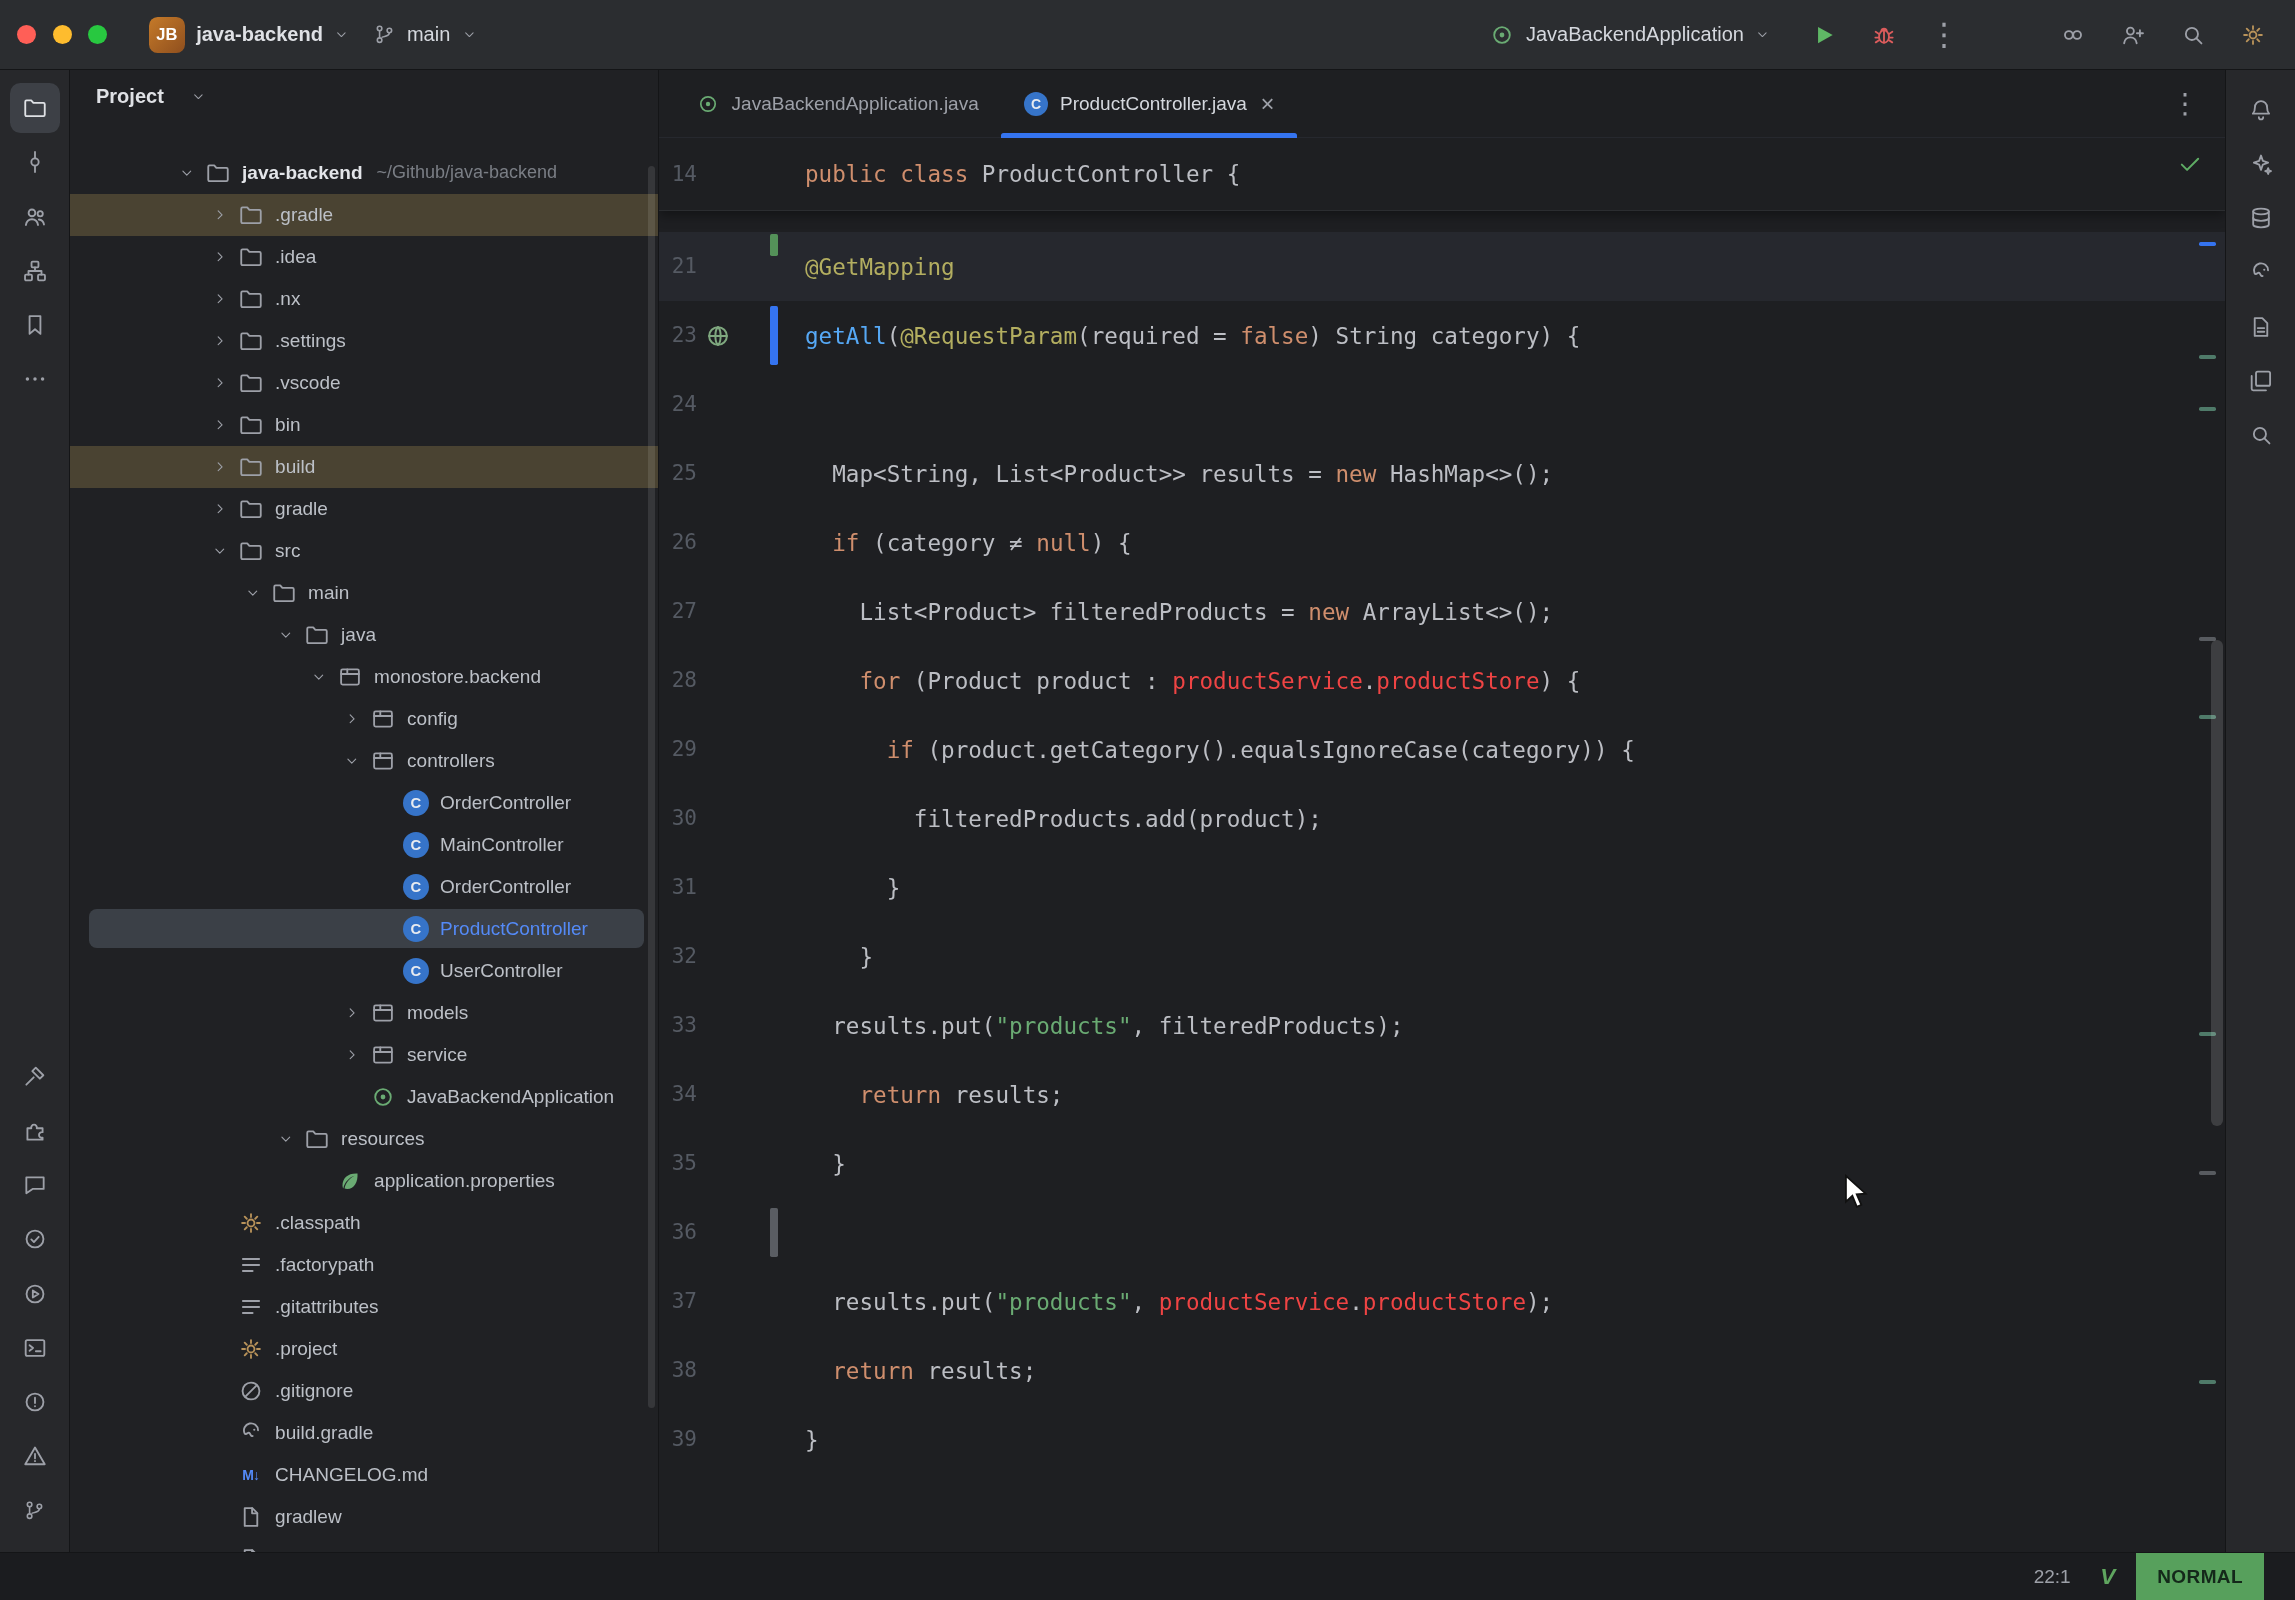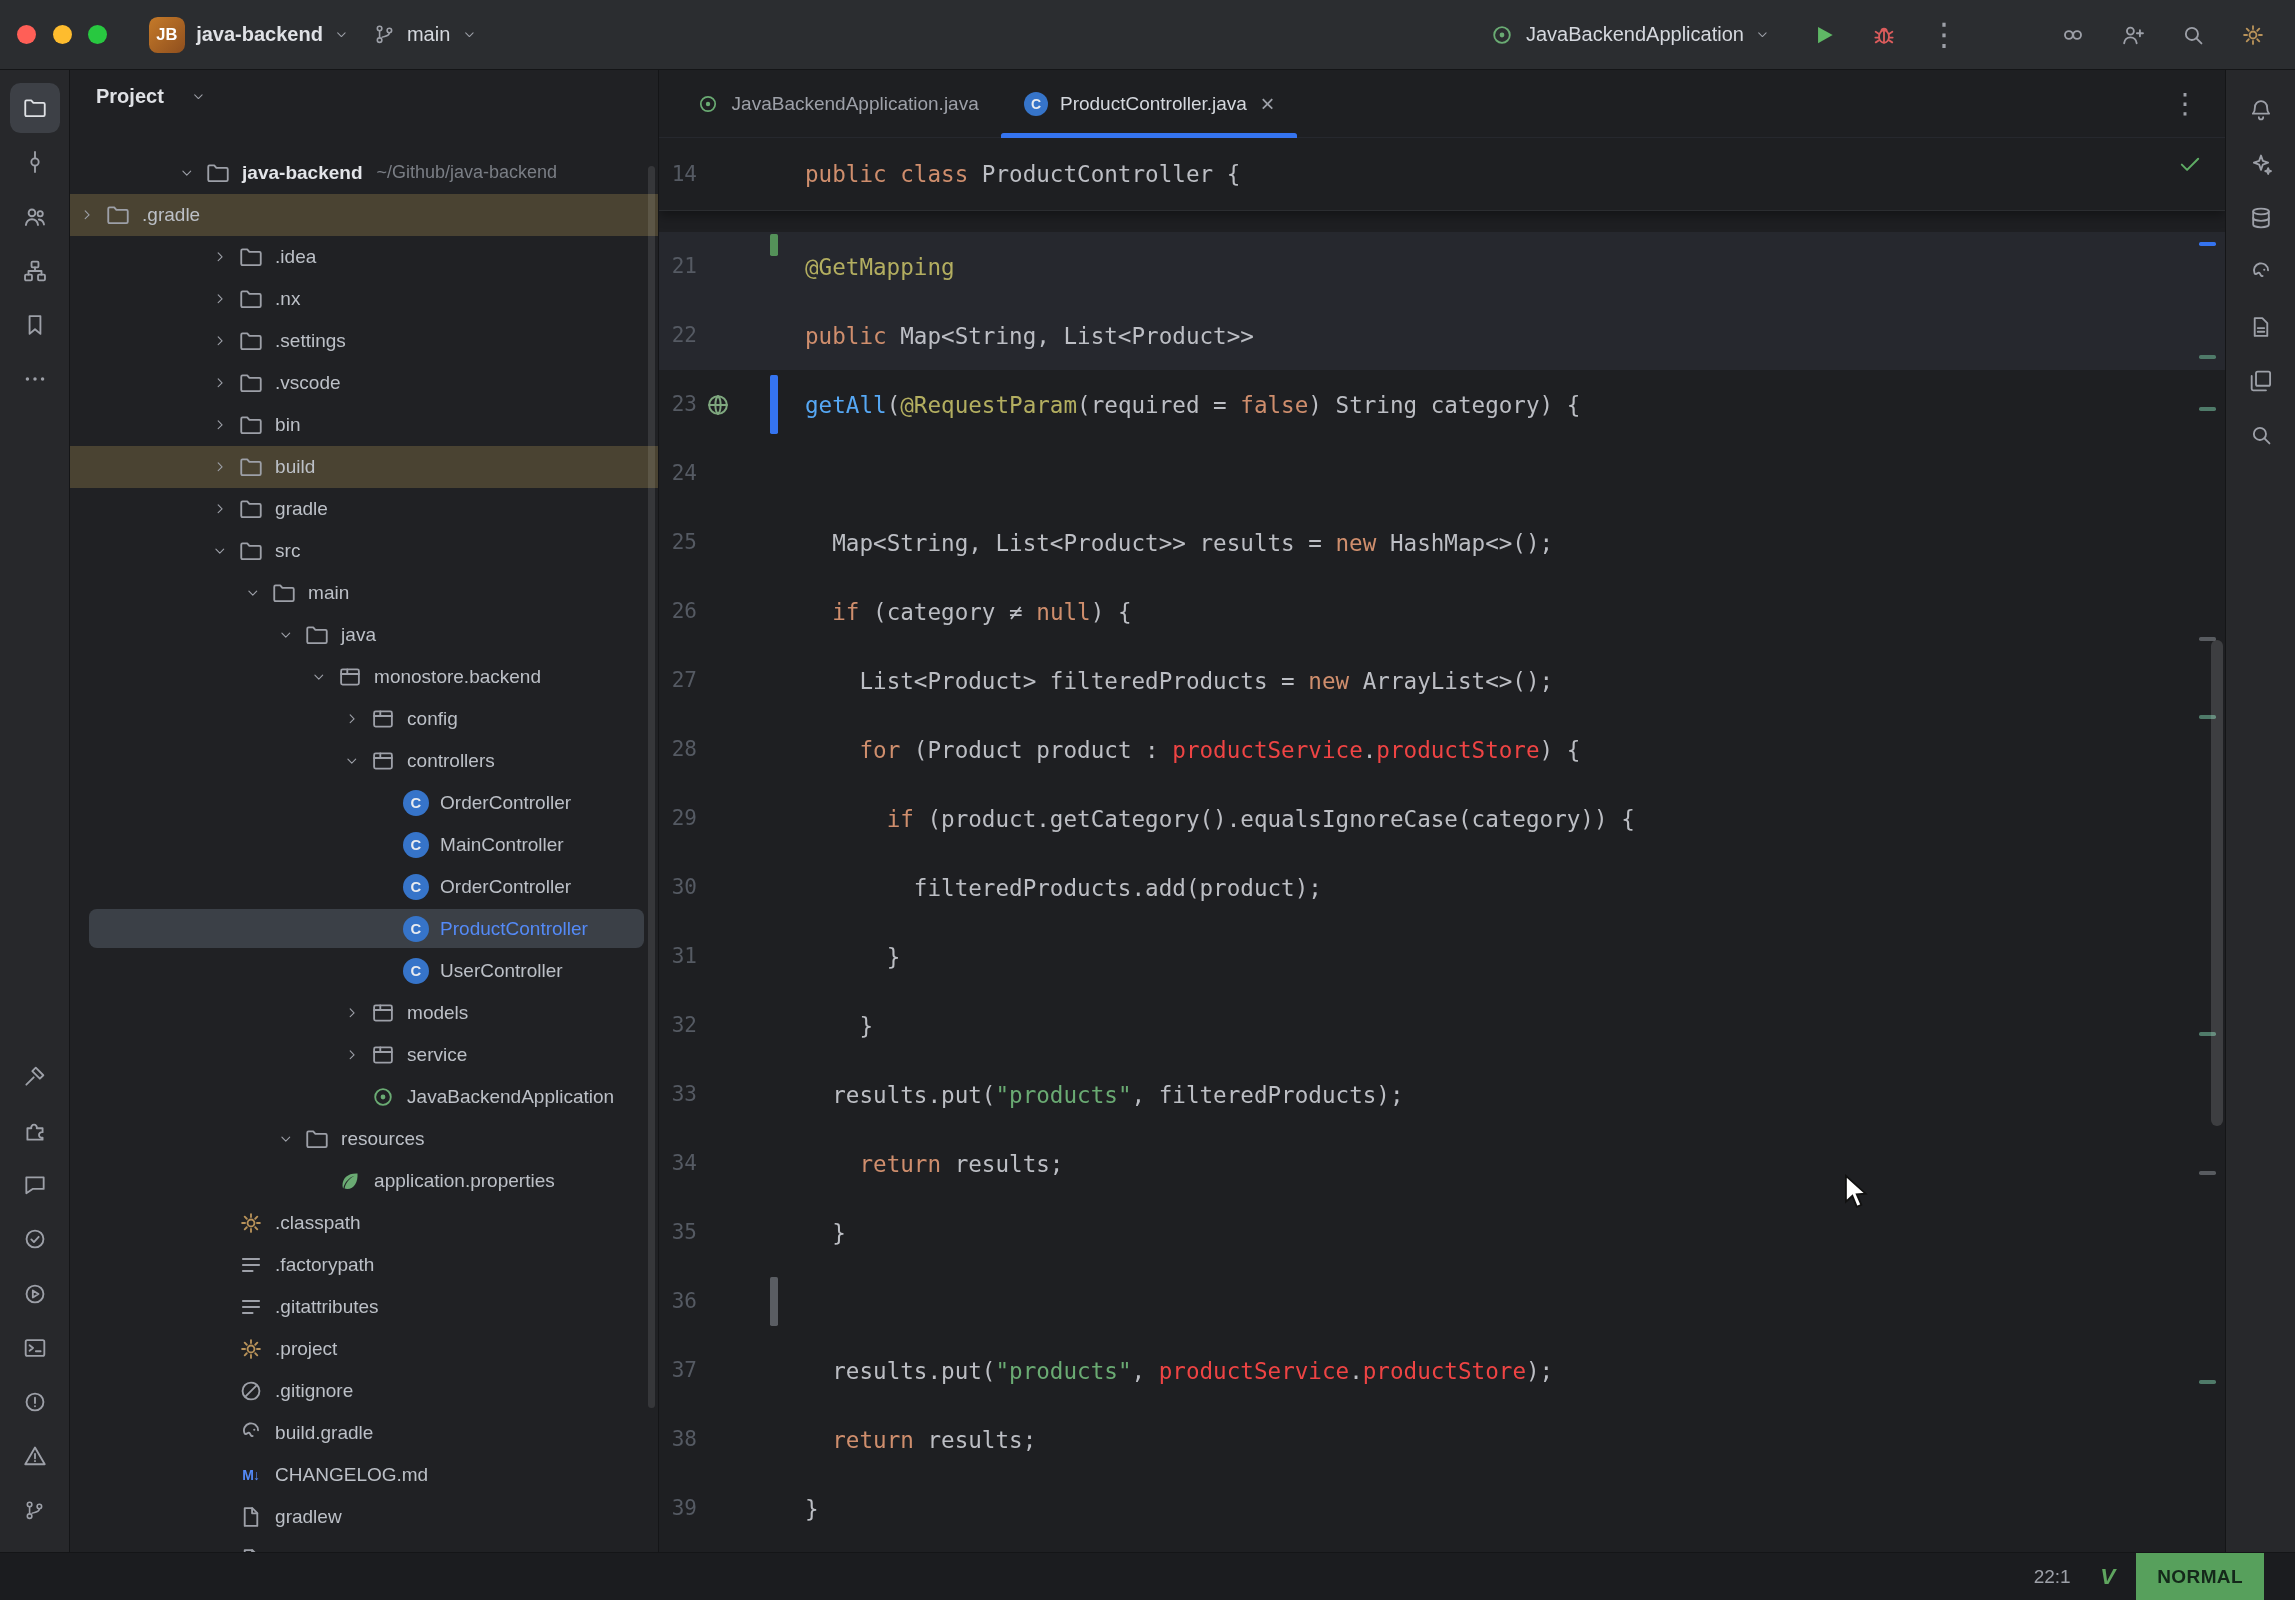--- a/index.html
+++ b/index.html
@@ -356,21 +356,21 @@
             </svg>
           </span>
           <span class="ticon">
             <svg width="26" height="26" viewBox="0 0 24 24" fill="none" stroke="#9da0a8" stroke-width="1.7" stroke-linecap="round" stroke-linejoin="round">
               <path d="M3 6.2c0-.7.5-1.2 1.2-1.2h4.3l2 2.3h9.3c.7 0 1.2.5 1.2 1.2v9.8c0 .7-.5 1.2-1.2 1.2H4.2c-.7 0-1.2-.5-1.2-1.2z"></path>
             </svg>
           </span>
           <span class="tlabel bold">java-backend</span>
           <span class="tanno">~/Github/java-backend</span>
         </div>
-        <div class="row olive" style="">
+        <div class="row olive" style="padding-left: 133px;">
           <span class="chevbox">
             <svg width="15.6" height="15.6" viewBox="0 0 24 24" fill="none" stroke="#9da0a8" stroke-width="1.7" stroke-linecap="round" stroke-linejoin="round">
               <path d="M9.5 6l6 6-6 6"></path>
             </svg>
           </span>
           <span class="ticon">
             <svg width="26" height="26" viewBox="0 0 24 24" fill="none" stroke="#9da0a8" stroke-width="1.7" stroke-linecap="round" stroke-linejoin="round">
               <path d="M3 6.2c0-.7.5-1.2 1.2-1.2h4.3l2 2.3h9.3c.7 0 1.2.5 1.2 1.2v9.8c0 .7-.5 1.2-1.2 1.2H4.2c-.7 0-1.2-.5-1.2-1.2z"></path>
             </svg>
           </span>
@@ -757,24 +757,20 @@
     <div class="code-area">
       <div class="sticky">
         <span class="ln">14</span>
         <span class="code-text"><span class="kw">public class </span><span class="pl">ProductController {</span></span>
       </div>
       <div class="code-lines">
           <div class="code-line hl">
             <span class="ln">21</span>
             <div class="vcs added"></div>
             <span class="code-text"><span class="ann">@GetMapping</span></span>
-          </div>
-          <div class="code-line hl">
-            <span class="ln">22</span>
-            <span class="code-text"><span class="kw">public</span><span class="pl"> Map&lt;String, List&lt;Product&gt;&gt;</span></span>
           </div>
           <div class="code-line">
             <span class="ln">23</span>
             <div class="vcs modified"></div>
             <div class="gutter-globe">
               <svg width="28" height="28" viewBox="0 0 24 24" fill="none" stroke="#7fa87f" stroke-width="1.7" stroke-linecap="round" stroke-linejoin="round">
                 <circle cx="12" cy="12" r="7.6"></circle>
                 <path d="M4.4 12h15.2M12 4.4c-3 2.5-3 12.7 0 15.2M12 4.4c3 2.5 3 12.7 0 15.2"></path>
               </svg>
             </div>

